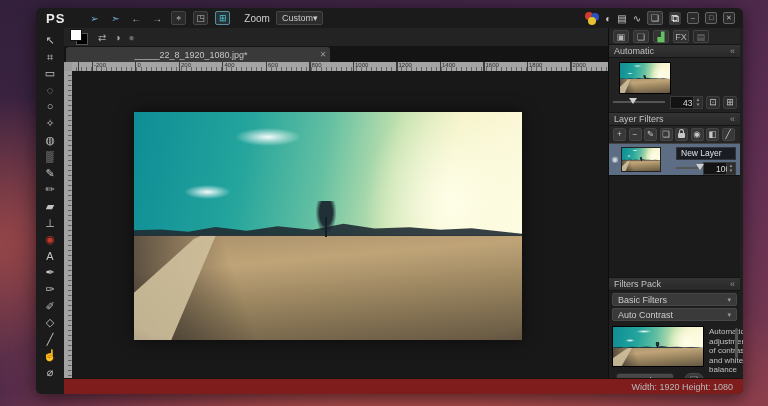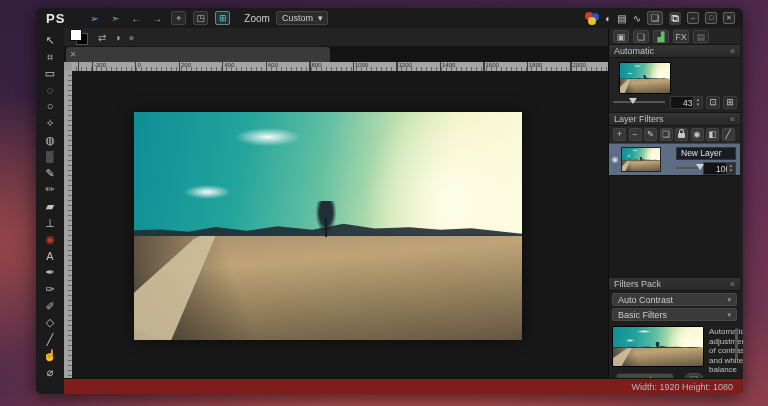--- a/index.html
+++ b/index.html
@@ -23,21 +23,21 @@
   .menus { display:flex; gap:15px; }
   .menu-item { cursor:default; }
   .mb-icons { display:flex; align-items:center; gap:7px; margin-left:10px; }
   .mi { font-size:10px; color:#b5b5b5; width:14px; text-align:center; }
   .mi.blue { color:#6db3d6; }
   .view-btn { width:15px; height:14px; border:1px solid #444; background:#2a2a2a; color:#b9b9b9;
               font-size:9px; line-height:12px; text-align:center; border-radius:2px; }
   .view-btn.active { color:#54c8d8; border-color:#5a8d99; background:#253236; }
   #zoom-area { display:flex; align-items:center; gap:6px; margin-left:14px; }
   #zoom-select { background:#2c2c2c; border:1px solid #444; border-radius:2px; padding:1px 5px;
-                 font-size:9px; color:#ccc; display:flex; gap:5px; align-items:center; }
+                 font-size:9px; color:#ccc; display:flex; align-items:center; }
   #mb-right { margin-left:auto; display:flex; align-items:center; gap:6px; padding-right:8px; }
   .cw { position:relative; width:14px; height:13px; }
   .cw i { position:absolute; width:8px; height:8px; border-radius:50%; }
   .cw .r { background:#d23a2e; left:0; top:0; }
   .cw .b { background:#2b52c0; right:0; top:1px; }
   .cw .y { background:#e6c22d; left:3px; bottom:0; }
   .mi2 { font-size:10px; color:#c9c9c9; }
   .boxed { border:1px solid #555; background:#343434; width:16px; height:14px; text-align:center;
            line-height:12px; font-size:9px; border-radius:2px; }
   .winctl { width:12px; height:12px; border:1px solid #666; border-radius:2px; color:#b5b5b5;
@@ -235,20 +235,21 @@
       <span class="tool">✑</span>
       <span class="tool">✐</span>
       <span class="tool">◇</span>
       <span class="tool">╱</span>
       <span class="tool">☝</span>
       <span class="tool">⌀</span>
     </div>
 
   <div id="tabbar">
     <div id="doc-tab">
+      <span class="title">_____22_8_1920_1080.jpg*</span>
       <span class="close">✕</span>
     </div>
   </div>
 
   <div id="corner"></div>
   <div id="hruler">
       <span class="hlabel" style="left: 20px;">-200</span>
       <span class="hlabel" style="left: 63.5px;">0</span>
       <span class="hlabel" style="left: 107px;">200</span>
       <span class="hlabel" style="left: 150.5px;">400</span>
@@ -369,25 +370,25 @@
         </span>
       </span>
     </div>
     <div id="lm-empty"></div>
 
     <div class="phead">
       <span>Filters Pack</span>
       <span class="collapse">«</span>
     </div>
     <div class="dd">
+      <span>Basic Filters</span>
+      <span class="arrow">▾</span>
+    </div>
+    <div class="dd">
       <span>Auto Contrast</span>
-      <span class="arrow">▾</span>
-    </div>
-    <div class="dd">
-      <span>Basic Filters</span>
       <span class="arrow">▾</span>
     </div>
     <div id="filter-preview-row">
       <span id="filter-thumb" class="scene-host">
           <div class="sky"></div>
           <div class="glow"></div>
           <div class="cloud c1"></div>
           <div class="cloud c2"></div>
           <div class="ground"></div>
           <div class="dark-corner"></div>

